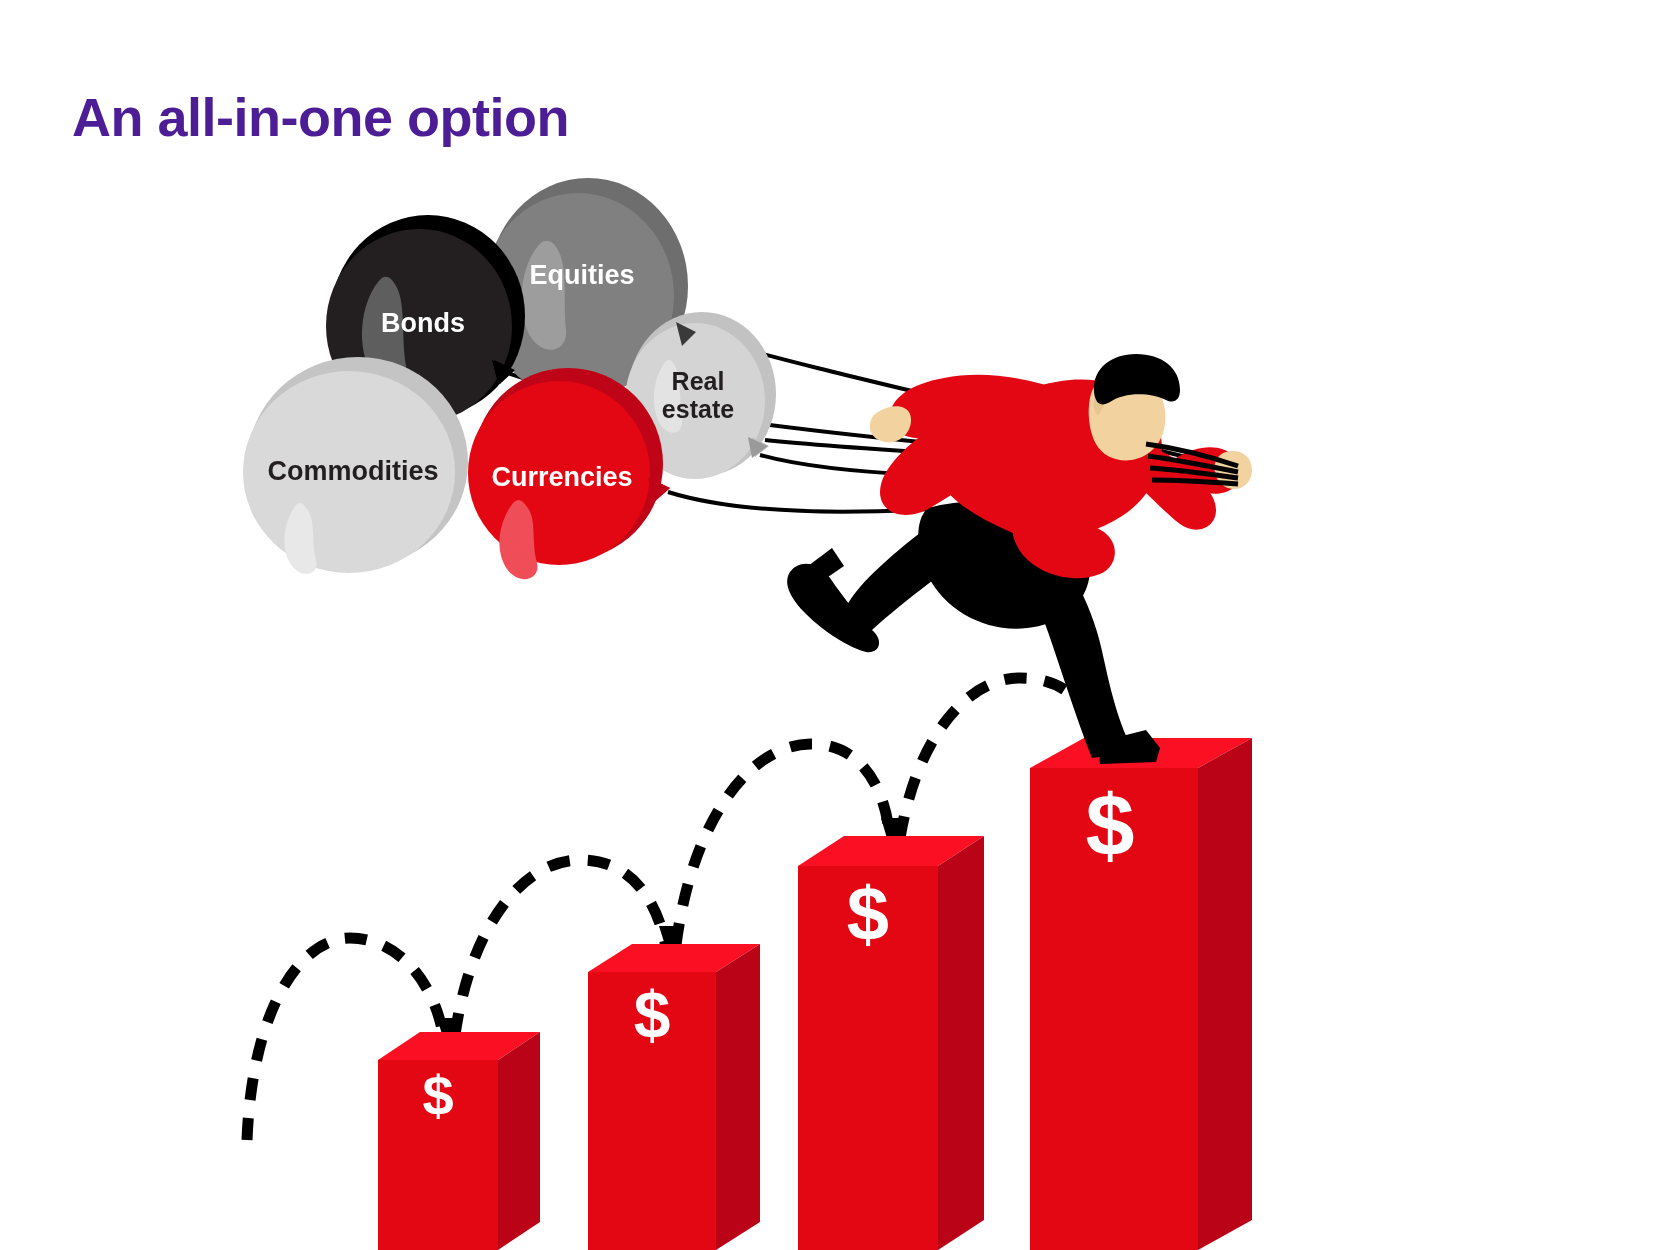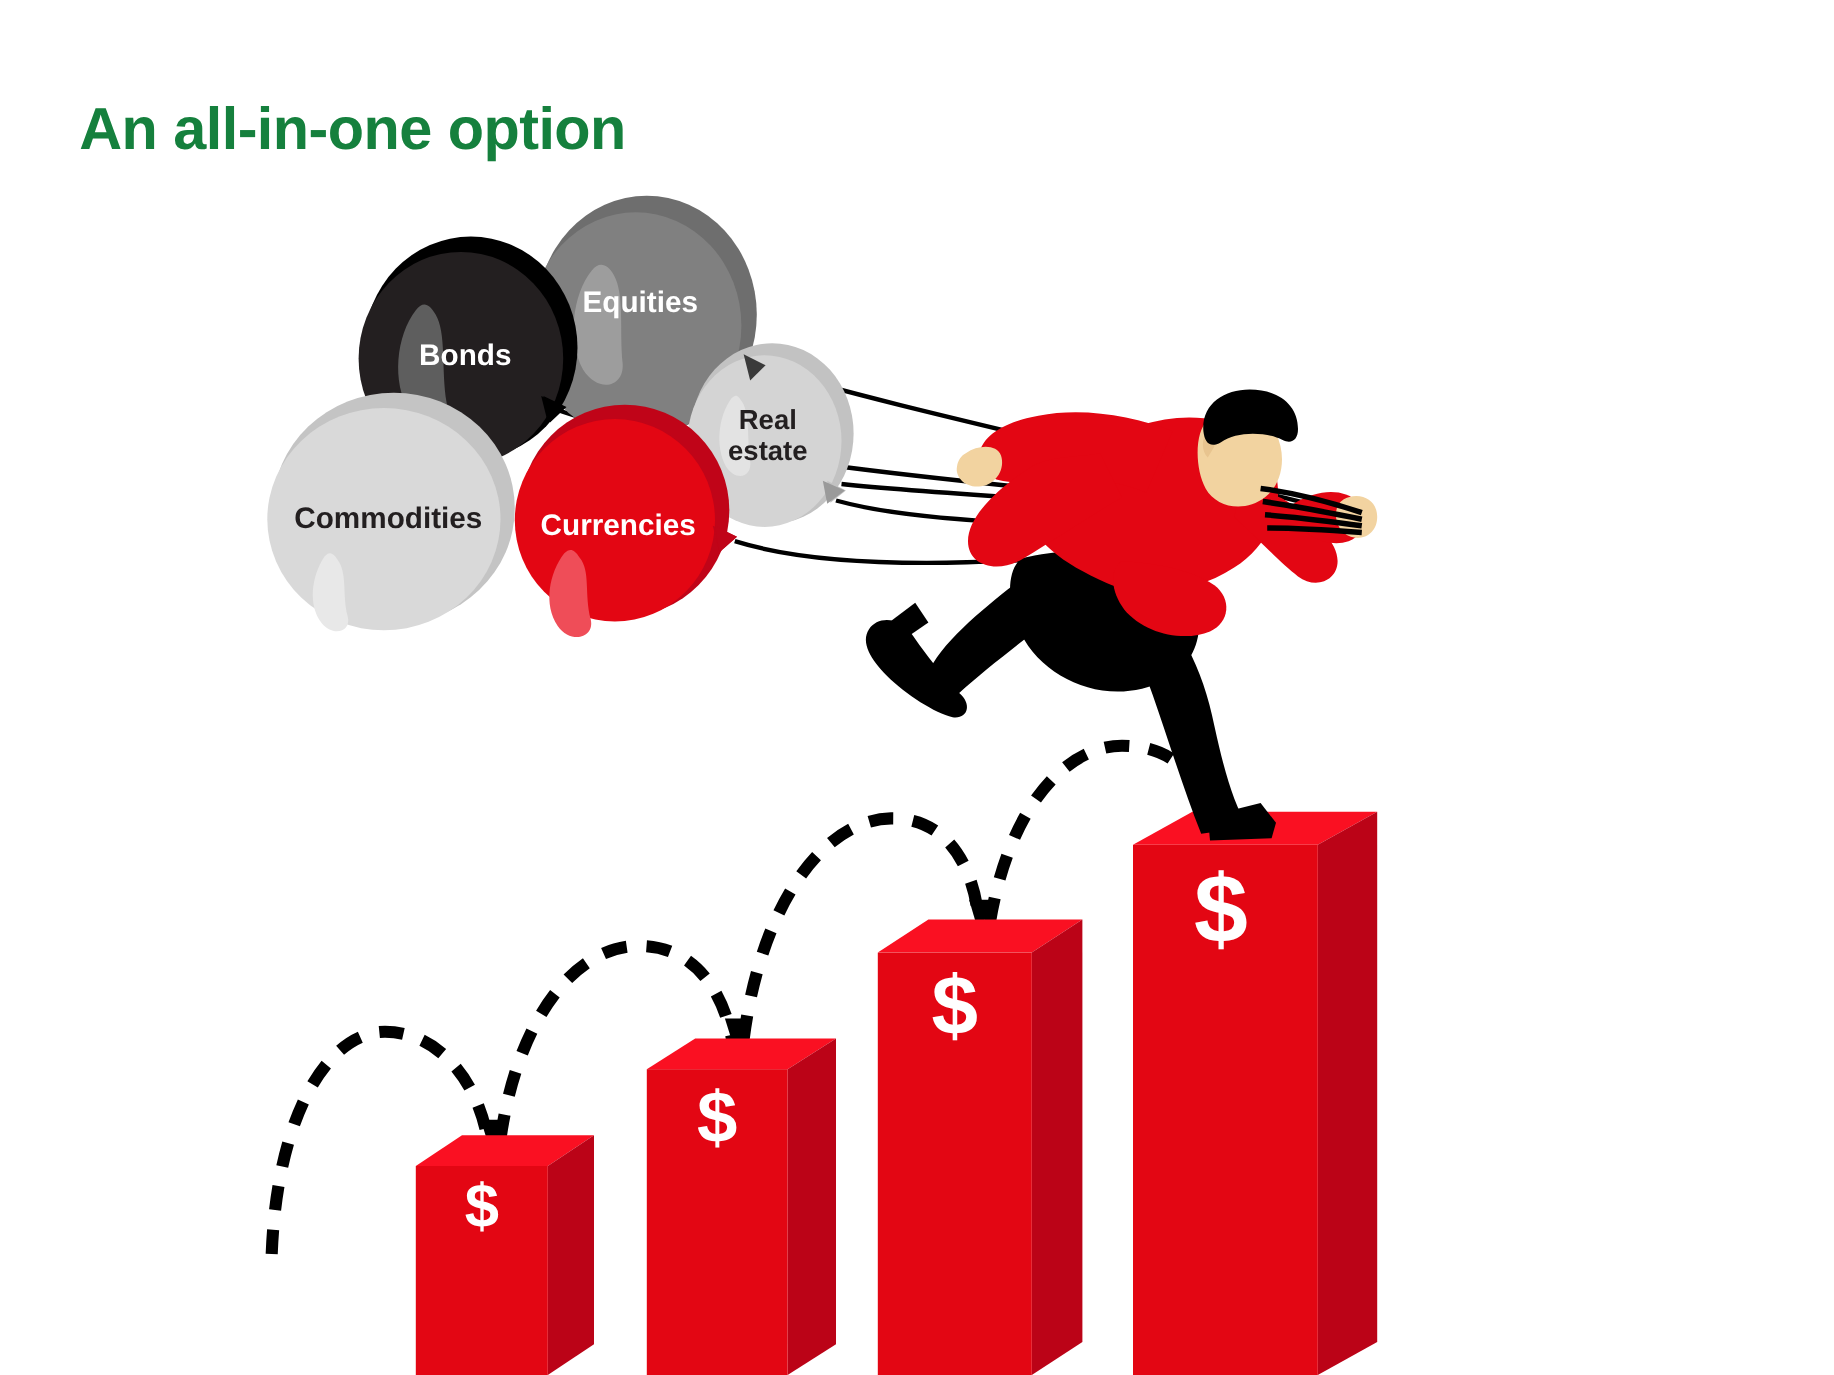--- a/index.html
+++ b/index.html
@@ -16,21 +16,21 @@
     height: 1250px;
     background: #ffffff;
     overflow: hidden;
   }
   #slide-title {
     position: absolute;
     left: 72px;
     top: 86px;
     font-size: 54px;
     font-weight: bold;
-    color: #15803d;
+    color: #4c1d95;
     letter-spacing: -0.5px;
     white-space: nowrap;
   }
   #illustration {
     position: absolute;
     left: 0;
     top: 0;
     width: 1667px;
     height: 1250px;
   }

